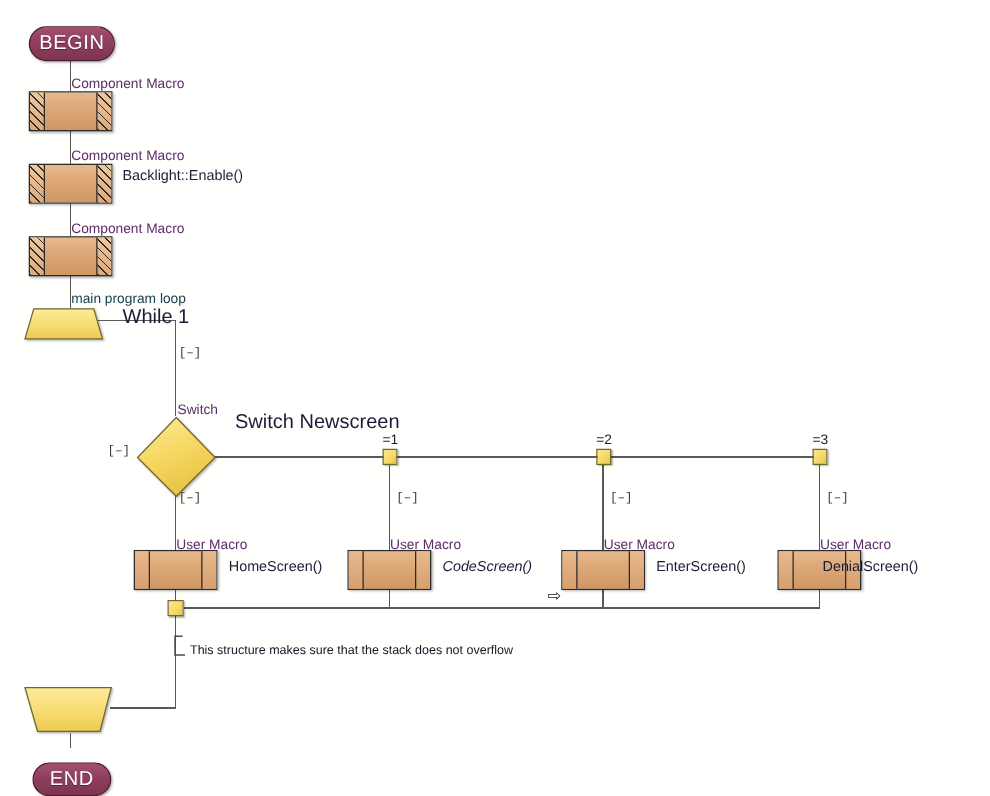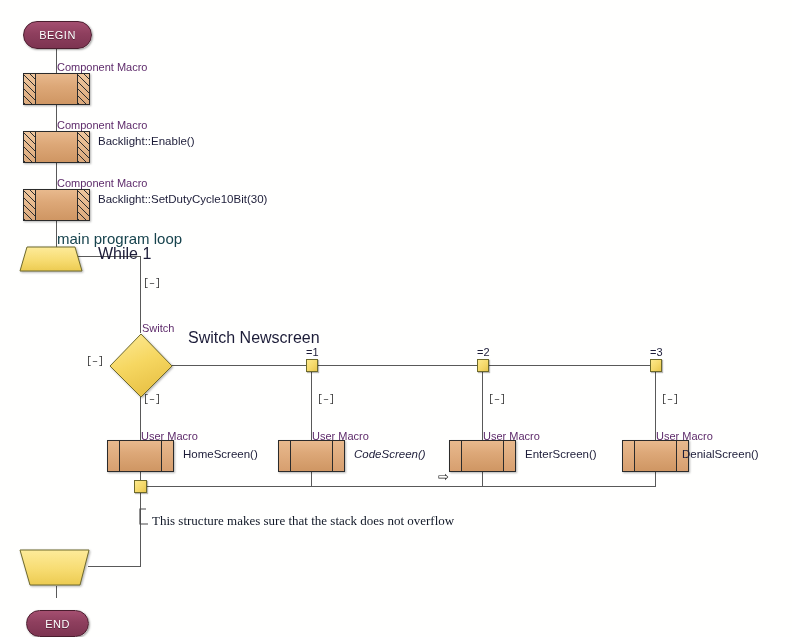--- a/index.html
+++ b/index.html
@@ -26,21 +26,21 @@
   
   .node { position: absolute; }
 
   
   .terminator {
     border-radius: 14px;
     border: 1px solid #4a1d2e;
     background: linear-gradient(to bottom, #a44f70 0%, #8e3f5e 45%, #7d3451 100%);
     box-shadow: 1px 1px 2px rgba(0,0,0,0.35);
     color: #ffffff;
-    font-size: 11px;
+    font-size: 16px;
     letter-spacing: 0.5px;
     display: flex;
     align-items: center;
     justify-content: center;
     text-shadow: 0 1px 0 rgba(0,0,0,0.4);
   }
 
   
   .macro-box {
     box-sizing: border-box;
@@ -102,36 +102,35 @@
   .lbl-call {           
     color: #1c1c38;
     font-size: 11.5px;
   }
   .lbl-cond {           
     color: #1c1c38;
     font-size: 16px;
   }
   .lbl-loopname {       
     color: #17434d;
-    font-size: 15px;
+    font-size: 11px;
   }
   .lbl-case {           
     color: #1c1c38;
     font-size: 11px;
     font-weight: normal;
   }
   .lbl-collapse {       
     color: #3a3a3a;
     font-size: 10px;
     font-family: "Liberation Mono", monospace;
   }
   .lbl-comment {
     color: #111827;
-    font-size: 13px;
-    font-family: Liberation Serif, serif;
+    font-size: 10px;
   }
   .arrow-glyph {
     position: absolute;
     color: #1a1a1a;
     font-size: 13px;
     line-height: 13px;
   }
 </style>
 </head>
 <body>
@@ -188,21 +187,20 @@
   </div>
   <span class="lbl lbl-type" style="left:57px; top:119px;">Component Macro</span>
   <span class="lbl lbl-call" style="left:98px; top:135px;">Backlight::Enable()</span>
 
   <div class="node macro-box component" style="left:23px; top:189px; width:67px; height:32px;">
     <div class="macro-band"></div>
     <div class="macro-core"></div>
     <div class="macro-band right"></div>
   </div>
   <span class="lbl lbl-type" style="left:57px; top:177px;">Component Macro</span>
-  <span class="lbl lbl-call" style="left:98px; top:193px;">Backlight::SetDutyCycle10Bit(30)</span>
 
   <svg class="node loop-shape" style="left:18px; top:246px;" width="66" height="28" viewBox="0 0 66 28">
     <defs>
       <linearGradient id="loopGrad" x1="0" y1="0" x2="0" y2="1">
         <stop offset="0%" stop-color="#fdeb9a"></stop>
         <stop offset="55%" stop-color="#f7dc72"></stop>
         <stop offset="100%" stop-color="#eccb51"></stop>
       </linearGradient>
     </defs>
     <path d="M 9,1 L 57,1 L 64,25 L 2,25 Z" fill="url(#loopGrad)" stroke="#6f6a2c" stroke-width="1"></path>
@@ -262,21 +260,21 @@
   <span class="lbl lbl-type" style="left:483px; top:430px;">User Macro</span>
   <span class="lbl lbl-call" style="left:525px; top:448px;">EnterScreen()</span>
   <span class="arrow-glyph" style="left:438px; top:470px;">⇨</span>
 
   <div class="node macro-box" style="left:622px; top:440px; width:67px; height:32px;">
     <div class="macro-band"></div>
     <div class="macro-core"></div>
     <div class="macro-band right"></div>
   </div>
   <span class="lbl lbl-type" style="left:656px; top:430px;">User Macro</span>
-  <span class="lbl lbl-call" style="left:682px; top:448px;text-align:right;">DenialScreen()</span>
+  <span class="lbl lbl-call" style="left:658px; top:448px;text-align:right;">DenialScreen()</span>
 
   <div class="node connector-square" style="left:134px; top:480px; width:13px; height:13px;"></div>
 
   <svg class="node" style="left:138px; top:508px;" width="14" height="18" viewBox="0 0 14 18">
     <path d="M 8,1 L 2,1 L 2,16 L 10,16" fill="none" stroke="#4a4a4a" stroke-width="1.2"></path>
   </svg>
   <span class="lbl lbl-comment" style="left:152px; top:515px;">This structure makes sure that the stack does not overflow</span>
 
   <svg class="node loop-shape" style="left:18px; top:549px;" width="74" height="38" viewBox="0 0 74 38">
     <path d="M 2,1 L 71,1 L 62,36 L 12,36 Z" fill="url(#loopGrad2)" stroke="#6f6a2c" stroke-width="1"></path>

